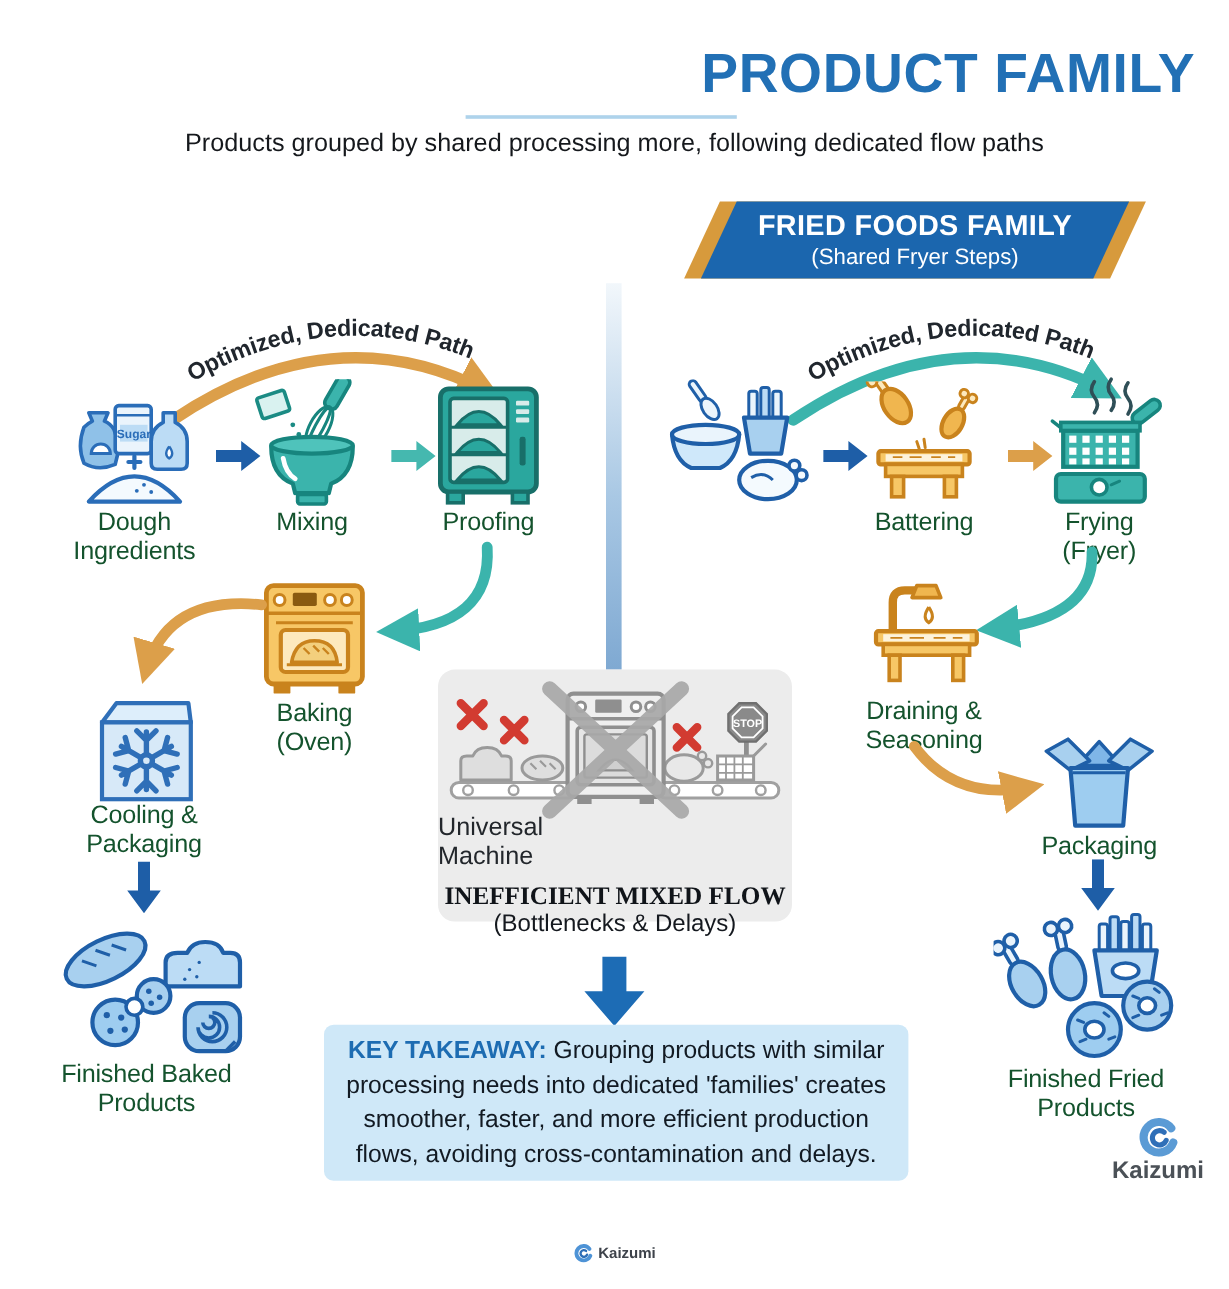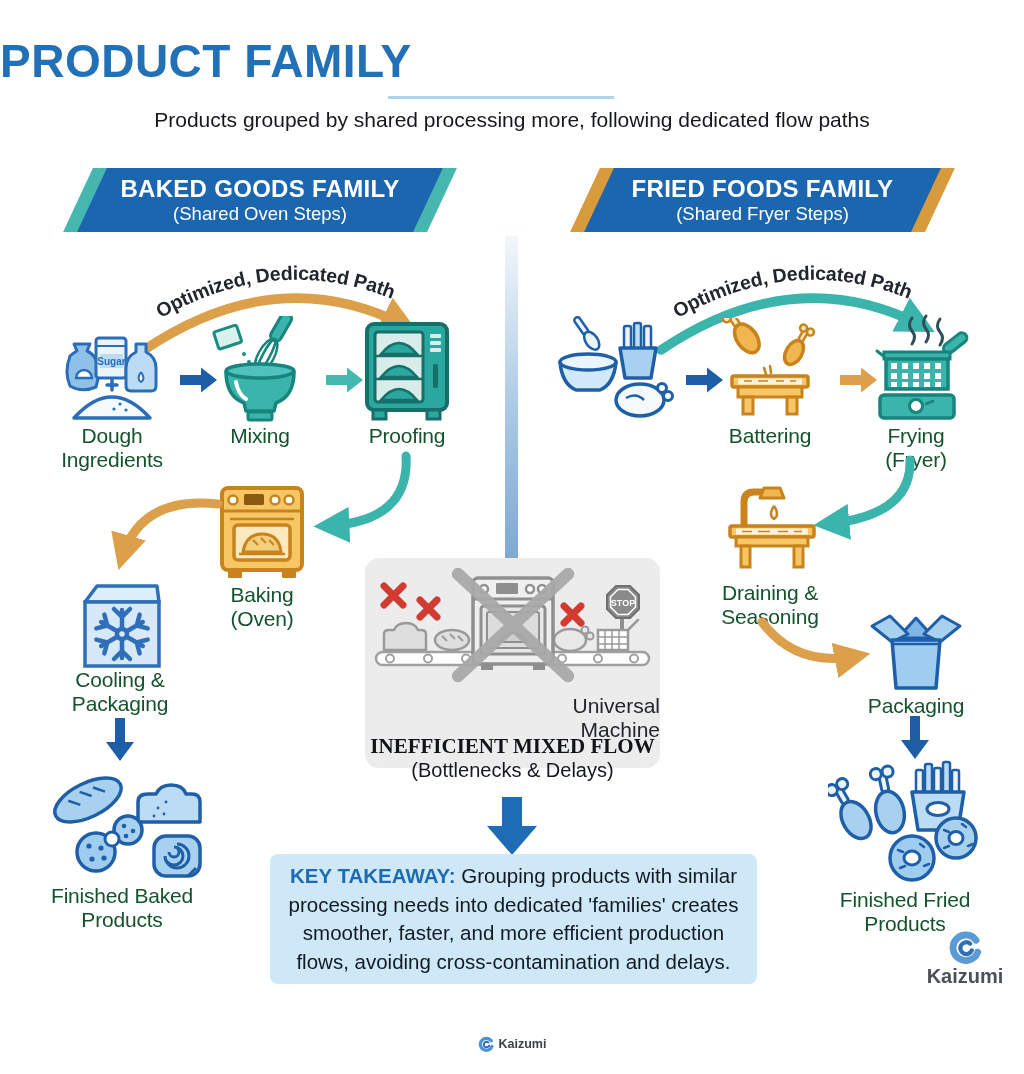--- a/index.html
+++ b/index.html
@@ -1,20 +1,20 @@
 <!DOCTYPE html>
 <html><head>
 <meta charset="utf-8">
 <style>
   html,body{margin:0;padding:0;background:#fff;}
   body{font-family:"Liberation Sans","DejaVu Sans",sans-serif;}
   .canvas{position:relative;width:1024px;height:1074px;background:#fff;overflow:hidden;}
   .abs{position:absolute;}
   
-  .page-title{top:34px;left:0;width:996px;text-align:left;font-size:46px;font-weight:800;
+  .page-title{top:34px;left:0;width:996px;text-align:right;font-size:46px;font-weight:800;
     color:#2270b5;letter-spacing:.5px;}
   .title-underline{top:96px;left:388px;width:226px;height:3px;background:#aed3eb;}
   .page-subtitle{top:108px;left:0;width:1024px;text-align:center;font-size:21px;color:#15181c;}
   
   .banner{top:168px;height:64px;}
   .banner .accent{position:absolute;inset:0;transform:skewX(-25deg);}
   .banner .main{position:absolute;top:0;bottom:0;left:14px;right:14px;transform:skewX(-25deg);background:#1b66ae;}
   .banner .txt{position:absolute;inset:0;display:flex;flex-direction:column;justify-content:center;
     align-items:center;color:#fff;z-index:2;}
   .banner .t1{font-size:24px;font-weight:700;letter-spacing:.3px;line-height:28px;}
@@ -24,21 +24,21 @@
   .banner-right{left:585px;width:355px;}
   .banner-right .accent{background:#d79a3c;}
   
   .divider{left:505px;top:236px;width:13px;height:322px;
     background:linear-gradient(to bottom,#f2f7fb,#a9c8e4 55%,#7fa9d2);}
   
   .step-label{font-size:21px;line-height:24px;color:#14532d;text-align:center;white-space:pre-line;
     letter-spacing:-.2px;}
   
   .warning-box{left:365px;top:558px;width:295px;height:210px;background:#ececec;border-radius:14px;z-index:3;}
-  .machine-label{top:136px;left:0;width:100%;text-align:right;font-size:21px;line-height:24px;
+  .machine-label{top:120px;left:0;width:100%;text-align:left;font-size:21px;line-height:24px;
     color:#22262b;white-space:pre-line;}
   .warning-title{top:176px;left:0;width:100%;text-align:center;font-size:21px;font-weight:700;color:#101419;font-family:Liberation Serif, serif;}
   .warning-subtitle{top:201px;left:0;width:100%;text-align:center;font-size:20px;color:#15191f;}
   
   .takeaway{left:270px;top:854px;width:487px;height:130px;background:#cfe8f8;border-radius:8px;
     display:flex;align-items:center;justify-content:center;}
   .takeaway p{margin:0;padding:10px 18px;text-align:center;font-size:20.5px;line-height:28.5px;color:#121a23;}
   .takeaway .kt{color:#1d6cb2;font-weight:700;}
   
   .brand-right{left:920px;top:930px;width:90px;text-align:center;}
@@ -49,28 +49,20 @@
 </style>
 </head>
 <body>
 
 <div class="canvas">
 
   <div class="abs page-title">PRODUCT FAMILY</div>
   <div class="abs title-underline"></div>
   <div class="abs page-subtitle">Products grouped by shared processing more, following dedicated flow paths</div>
 
-  <div class="abs banner banner-left">
-    <div class="accent"></div>
-    <div class="main"></div>
-    <div class="txt">
-      <div class="t1">BAKED GOODS FAMILY</div>
-      <div class="t2">(Shared Oven Steps)</div>
-    </div>
-  </div>
   <div class="abs banner banner-right">
     <div class="accent"></div>
     <div class="main"></div>
     <div class="txt">
       <div class="t1">FRIED FOODS FAMILY</div>
       <div class="t2">(Shared Fryer Steps)</div>
     </div>
   </div>
 
   <div class="abs divider"></div>

